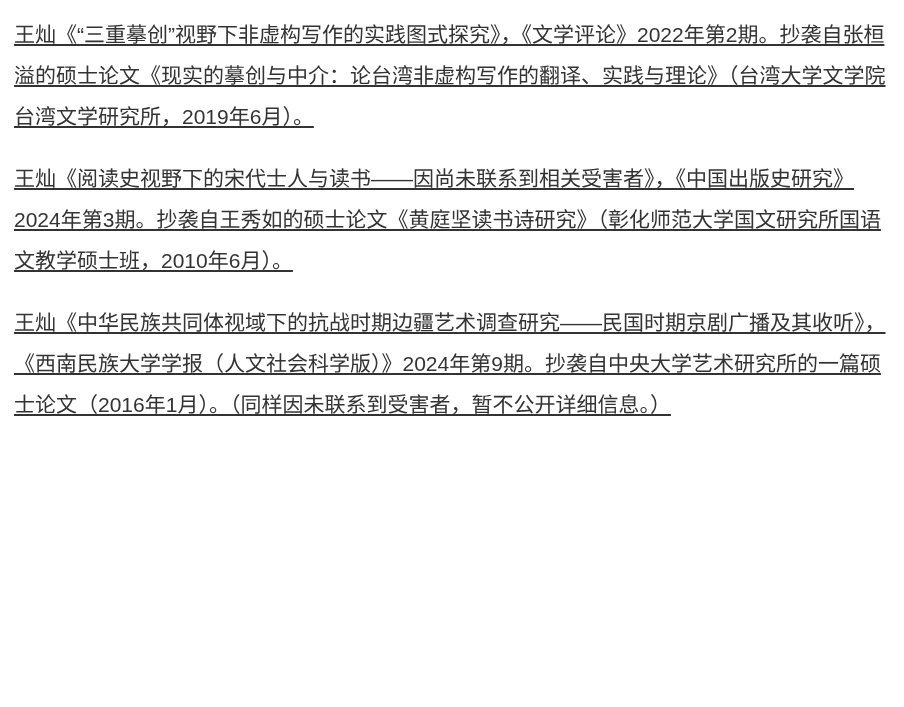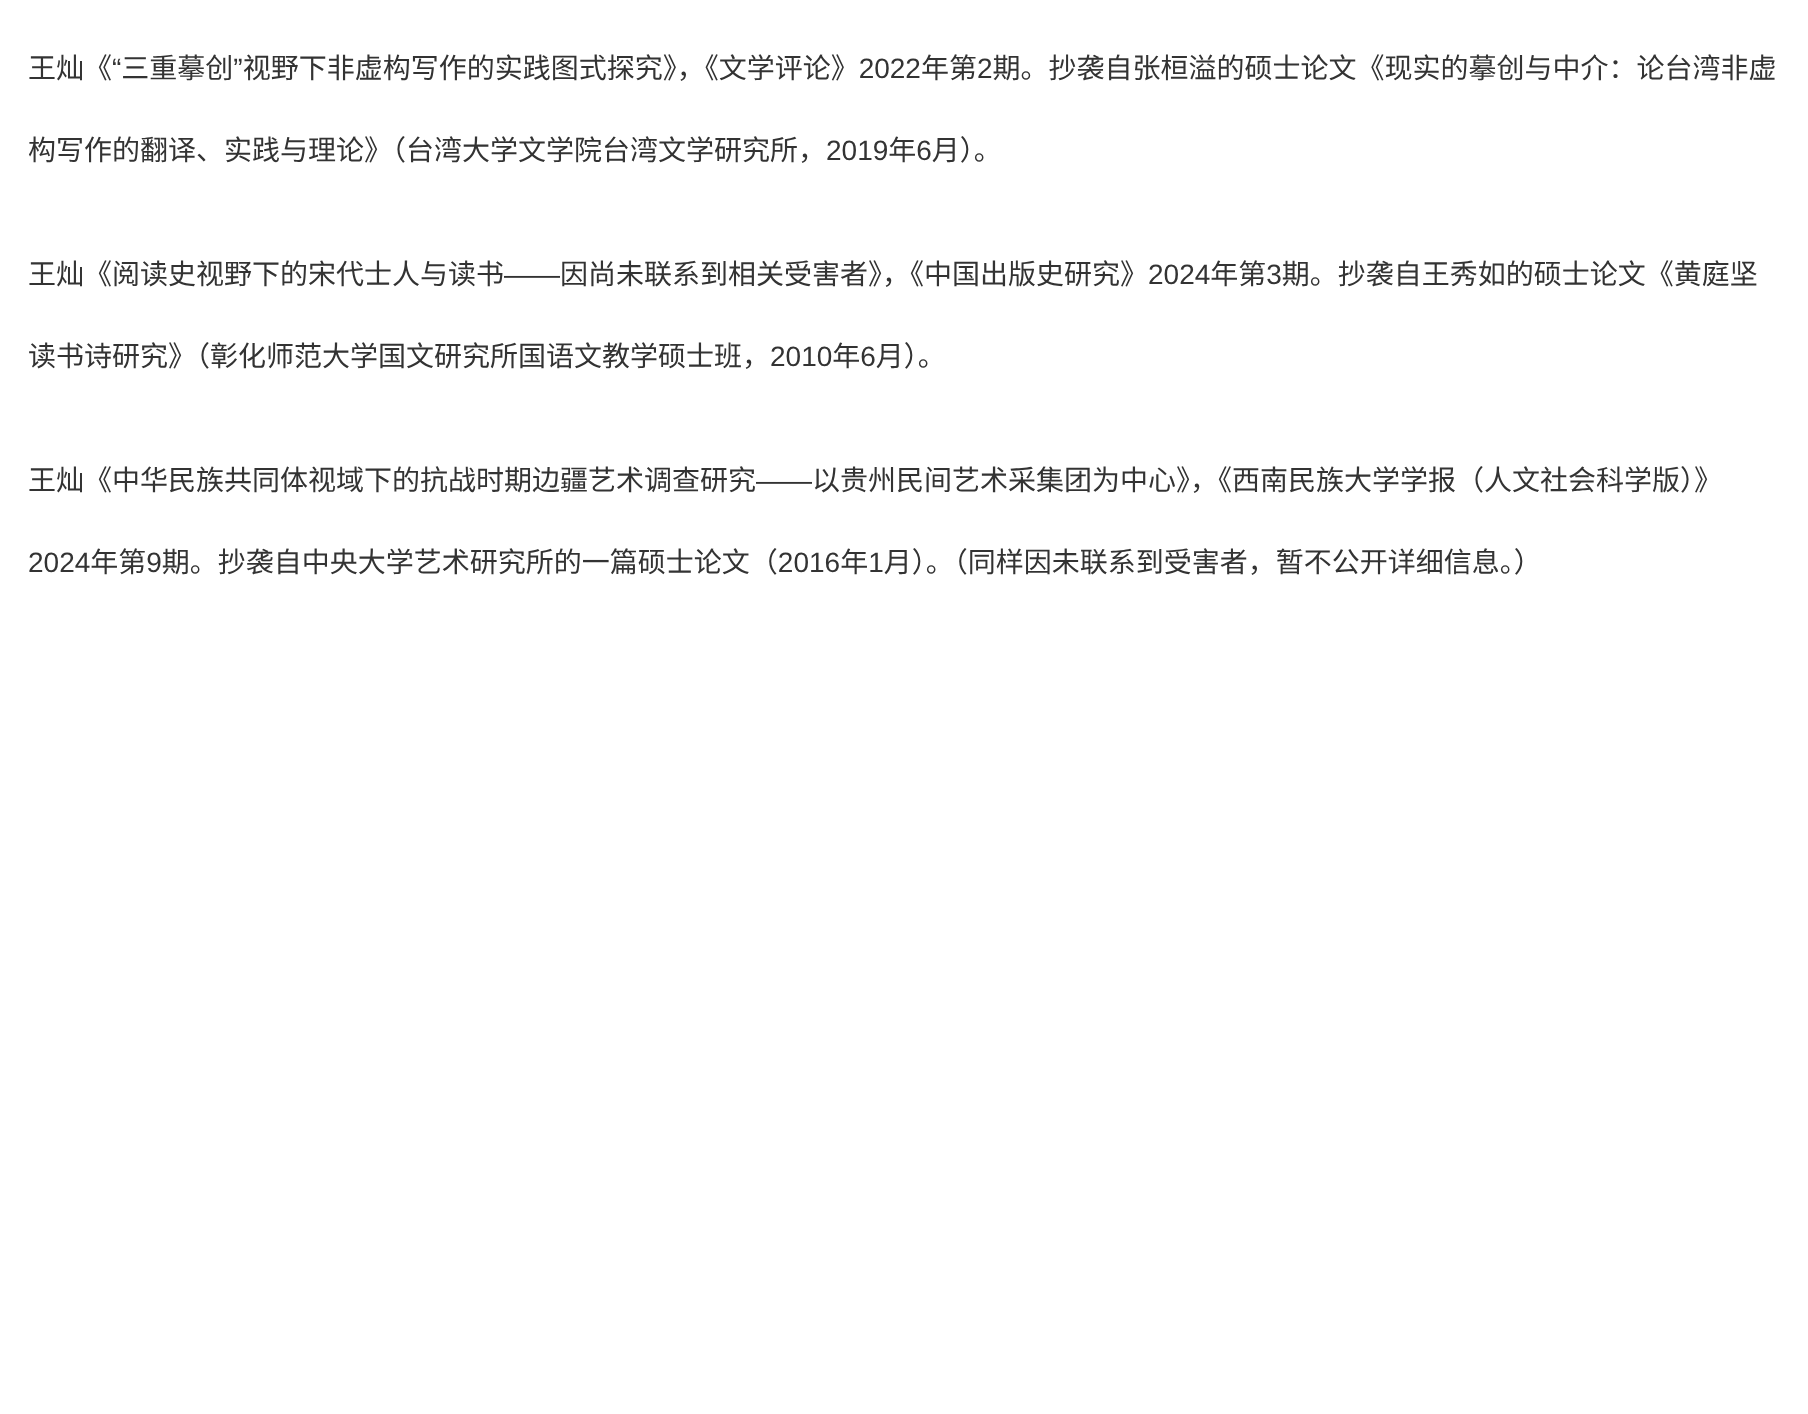--- a/index.html
+++ b/index.html
@@ -11,32 +11,33 @@
     width: 904px;
     min-height: 707px;
     box-sizing: border-box;
     overflow: hidden;
   }
   .article-body {
     box-sizing: border-box;
     width: 904px;
     padding: 14px 14px 0 14px;
     font-family: "Liberation Sans", "DejaVu Sans", sans-serif;
-    font-size: 14px;
+    font-size: 21px;
     line-height: 41px;
     color: #333333;
     text-align: left;
     letter-spacing: 0;
+    text-decoration: underline;
   }
   .article-body p {
     margin: 0 0 21px 0;
     word-break: break-word;
     overflow-wrap: break-word;
   }
 </style>
 </head>
 <body>
 
 <main class="article-body">
   <p>王灿《“三重摹创”视野下非虚构写作的实践图式探究》，《文学评论》2022年第2期。抄袭自张桓溢的硕士论文《现实的摹创与中介：论台湾非虚构写作的翻译、实践与理论》（台湾大学文学院台湾文学研究所，2019年6月）。</p>
   <p>王灿《阅读史视野下的宋代士人与读书——因尚未联系到相关受害者》，《中国出版史研究》2024年第3期。抄袭自王秀如的硕士论文《黄庭坚读书诗研究》（彰化师范大学国文研究所国语文教学硕士班，2010年6月）。</p>
-  <p>王灿《中华民族共同体视域下的抗战时期边疆艺术调查研究——以贵州民间艺术采集团为中心》，《西南民族大学学报（人文社会科学版）》2024年第9期。抄袭自中央大学艺术研究所的一篇硕士论文（2016年1月）。（同样因未联系到受害者，暂不公开详细信息。）</p>
+  <p>王灿《中华民族共同体视域下的抗战时期边疆艺术调查研究——民国时期京剧广播及其收听》，《西南民族大学学报（人文社会科学版）》2024年第9期。抄袭自中央大学艺术研究所的一篇硕士论文（2016年1月）。（同样因未联系到受害者，暂不公开详细信息。）</p>
 </main>
 
 </body></html>

